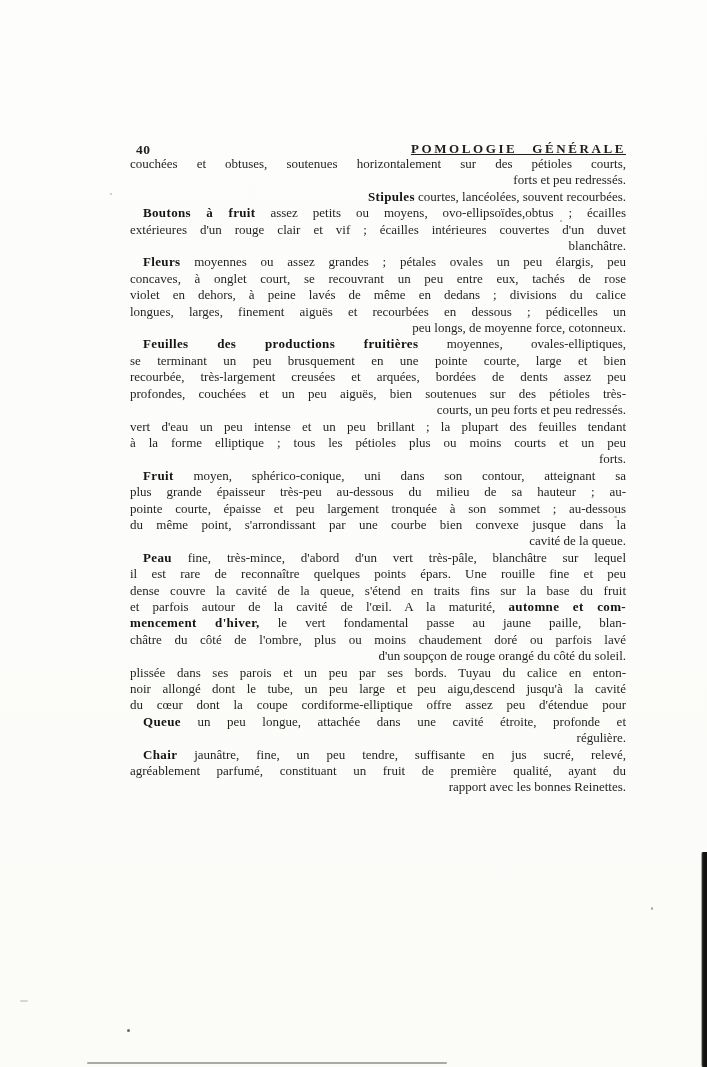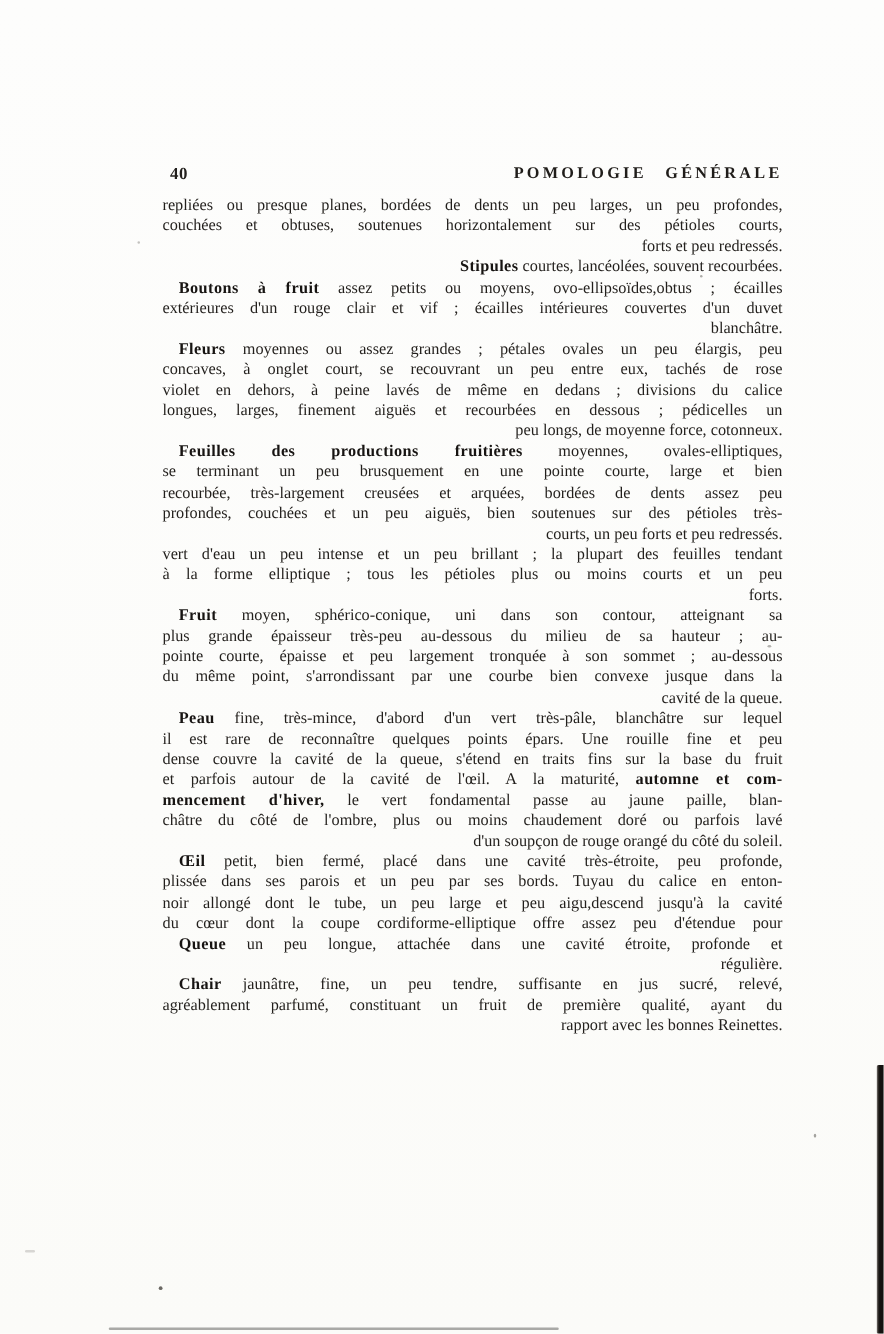--- a/index.html
+++ b/index.html
@@ -10,21 +10,21 @@
     font-family: "Liberation Serif", "DejaVu Serif", serif;
     color: #221f1c;
     overflow: hidden;
   }
   .page {
     position: absolute; inset: 0;
     background: linear-gradient(180deg, #fdfdfc 0%, #fcfcfa 60%, #fbfbf8 100%);
   }
   .header {
     position: absolute;
-    top: 130px; left: 130px; width: 496px; height: 18px;
+    top: 141px; left: 130px; width: 496px; height: 18px; text-decoration: underline;
   }
   .page-number {
     position: absolute; left: 6px; top: 1px;
     font-size: 13.5px; font-weight: bold; letter-spacing: .5px;
   }
   .running-title {
     text-align: right;
     font-size: 13px; font-weight: bold;
     letter-spacing: 2.6px; word-spacing: 9px;
     color: #201d1a;
@@ -64,21 +64,20 @@
 <body>
 
 <div class="page">
 
   <div class="header">
     <span class="page-number">40</span>
     <div class="running-title">POMOLOGIE GÉNÉRALE</div>
   </div>
 
   <div class="text-block">
-      <div class="line fill"><span>repliées ou presque planes, bordées de dents un peu larges, un peu profondes,</span></div>
       <div class="line fill"><span>couchées et obtuses, soutenues horizontalement sur des pétioles courts,</span></div>
       <div class="line"><span>forts et peu redressés.</span></div>
       <div class="line first"><span class="b">Stipules</span><span> courtes, lancéolées, souvent recourbées.</span></div>
       <div class="line fill first"><span class="b">Boutons à fruit</span><span> assez petits ou moyens, ovo-ellipsoïdes,obtus ; écailles</span></div>
       <div class="line fill"><span>extérieures d'un rouge clair et vif ; écailles intérieures couvertes d'un duvet</span></div>
       <div class="line"><span>blanchâtre.</span></div>
       <div class="line fill first"><span class="b">Fleurs</span><span> moyennes ou assez grandes ; pétales ovales un peu élargis, peu</span></div>
       <div class="line fill"><span>concaves, à onglet court, se recouvrant un peu entre eux, tachés de rose</span></div>
       <div class="line fill"><span>violet en dehors, à peine lavés de même en dedans ; divisions du calice</span></div>
       <div class="line fill"><span>longues, larges, finement aiguës et recourbées en dessous ; pédicelles un</span></div>
@@ -96,21 +95,20 @@
       <div class="line fill"><span>pointe courte, épaisse et peu largement tronquée à son sommet ; au-dessous</span></div>
       <div class="line fill"><span>du même point, s'arrondissant par une courbe bien convexe jusque dans la</span></div>
       <div class="line"><span>cavité de la queue.</span></div>
       <div class="line fill first"><span class="b">Peau</span><span> fine, très-mince, d'abord d'un vert très-pâle, blanchâtre sur lequel</span></div>
       <div class="line fill"><span>il est rare de reconnaître quelques points épars. Une rouille fine et peu</span></div>
       <div class="line fill"><span>dense couvre la cavité de la queue, s'étend en traits fins sur la base du fruit</span></div>
       <div class="line fill"><span>et parfois autour de la cavité de l'œil. A la maturité, </span><span class="b">automne et com-</span></div>
       <div class="line fill"><span class="b">mencement d'hiver,</span><span> le vert fondamental passe au jaune paille, blan-</span></div>
       <div class="line fill"><span>châtre du côté de l'ombre, plus ou moins chaudement doré ou parfois lavé</span></div>
       <div class="line"><span>d'un soupçon de rouge orangé du côté du soleil.</span></div>
-      <div class="line fill first"><span class="b">Œil</span><span> petit, bien fermé, placé dans une cavité très-étroite, peu profonde,</span></div>
       <div class="line fill"><span>plissée dans ses parois et un peu par ses bords. Tuyau du calice en enton-</span></div>
       <div class="line fill"><span>noir allongé dont le tube, un peu large et peu aigu,descend jusqu'à la cavité</span></div>
       <div class="line fill"><span>du cœur dont la coupe cordiforme-elliptique offre assez peu d'étendue pour</span></div>
       <div class="line fill first"><span class="b">Queue</span><span> un peu longue, attachée dans une cavité étroite, profonde et</span></div>
       <div class="line"><span>régulière.</span></div>
       <div class="line fill first"><span class="b">Chair</span><span> jaunâtre, fine, un peu tendre, suffisante en jus sucré, relevé,</span></div>
       <div class="line fill"><span>agréablement parfumé, constituant un fruit de première qualité, ayant du</span></div>
       <div class="line"><span>rapport avec les bonnes Reinettes.</span></div>
     </div>
 

